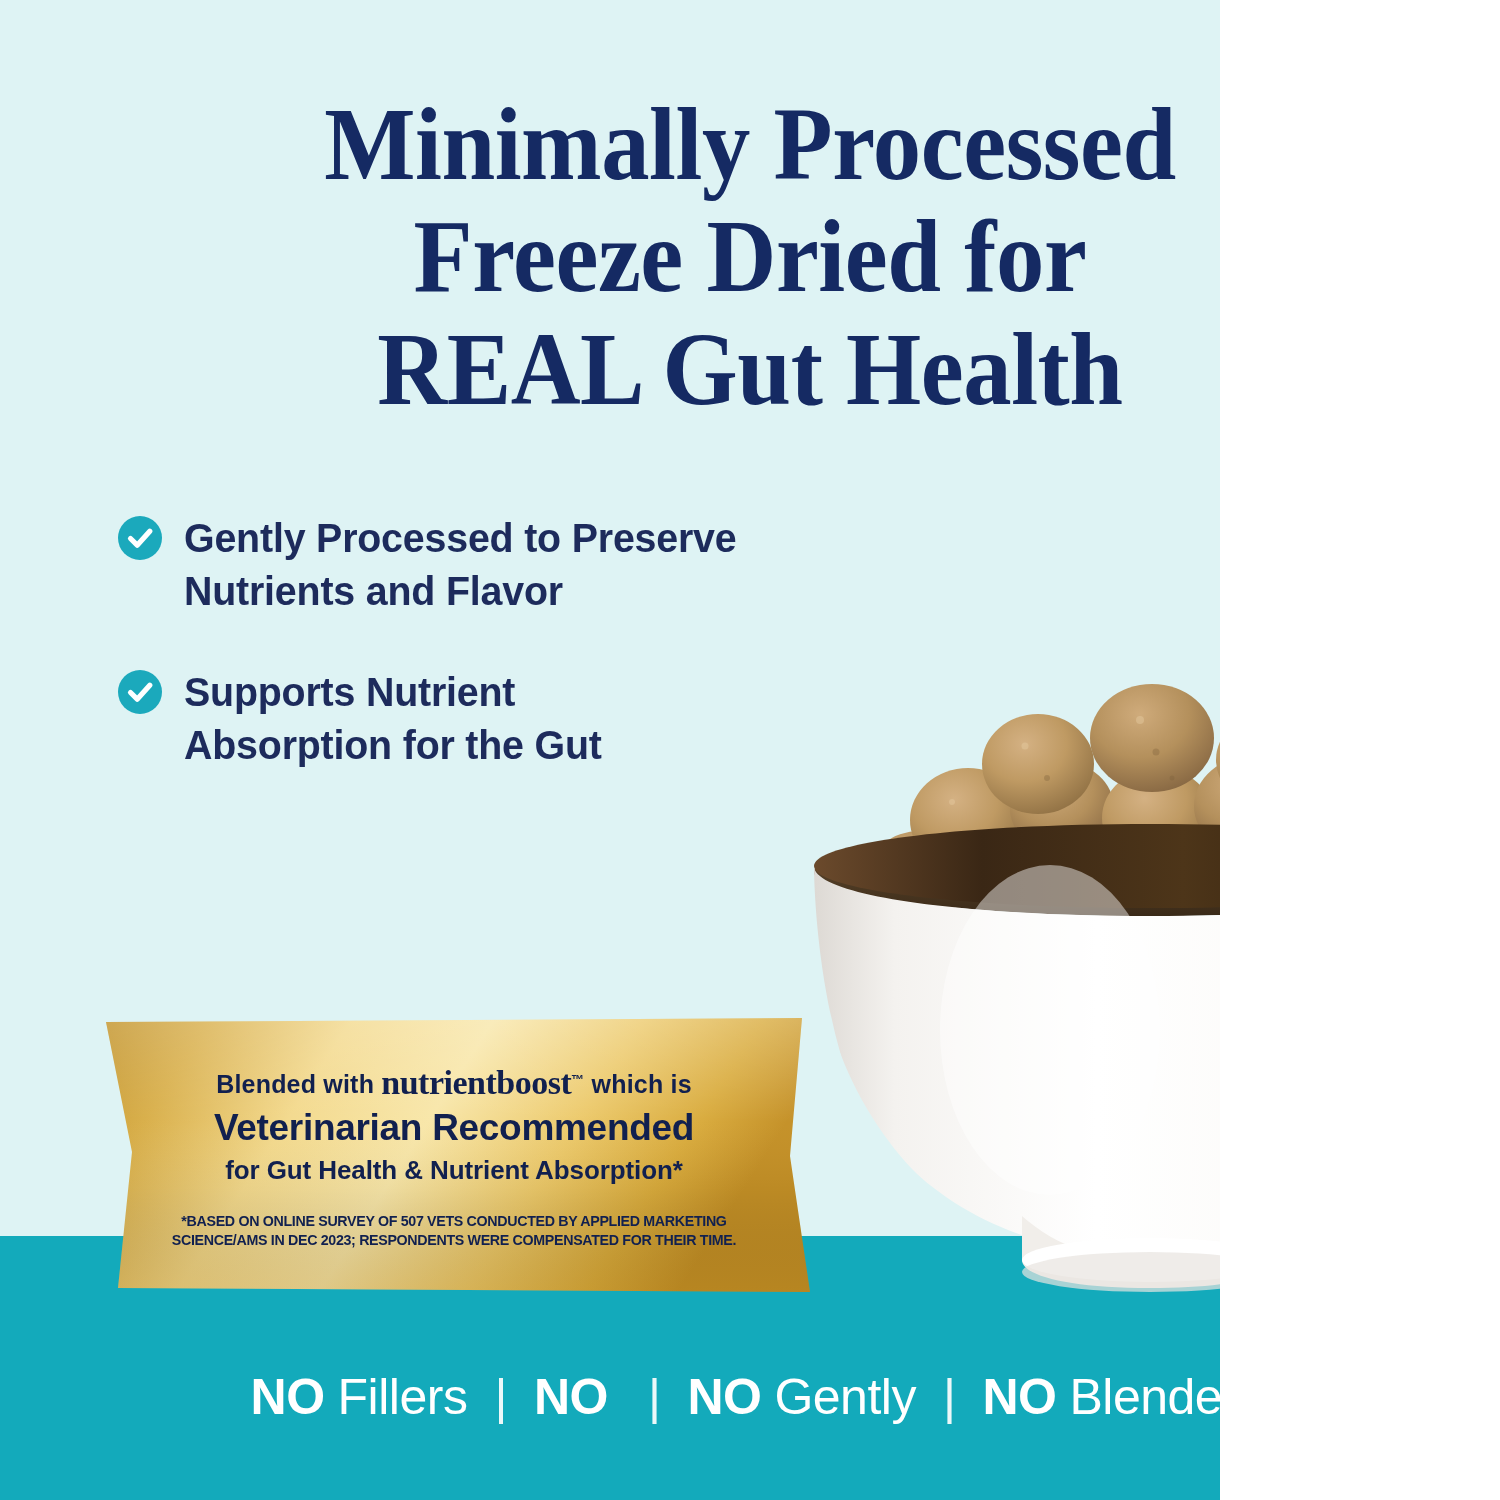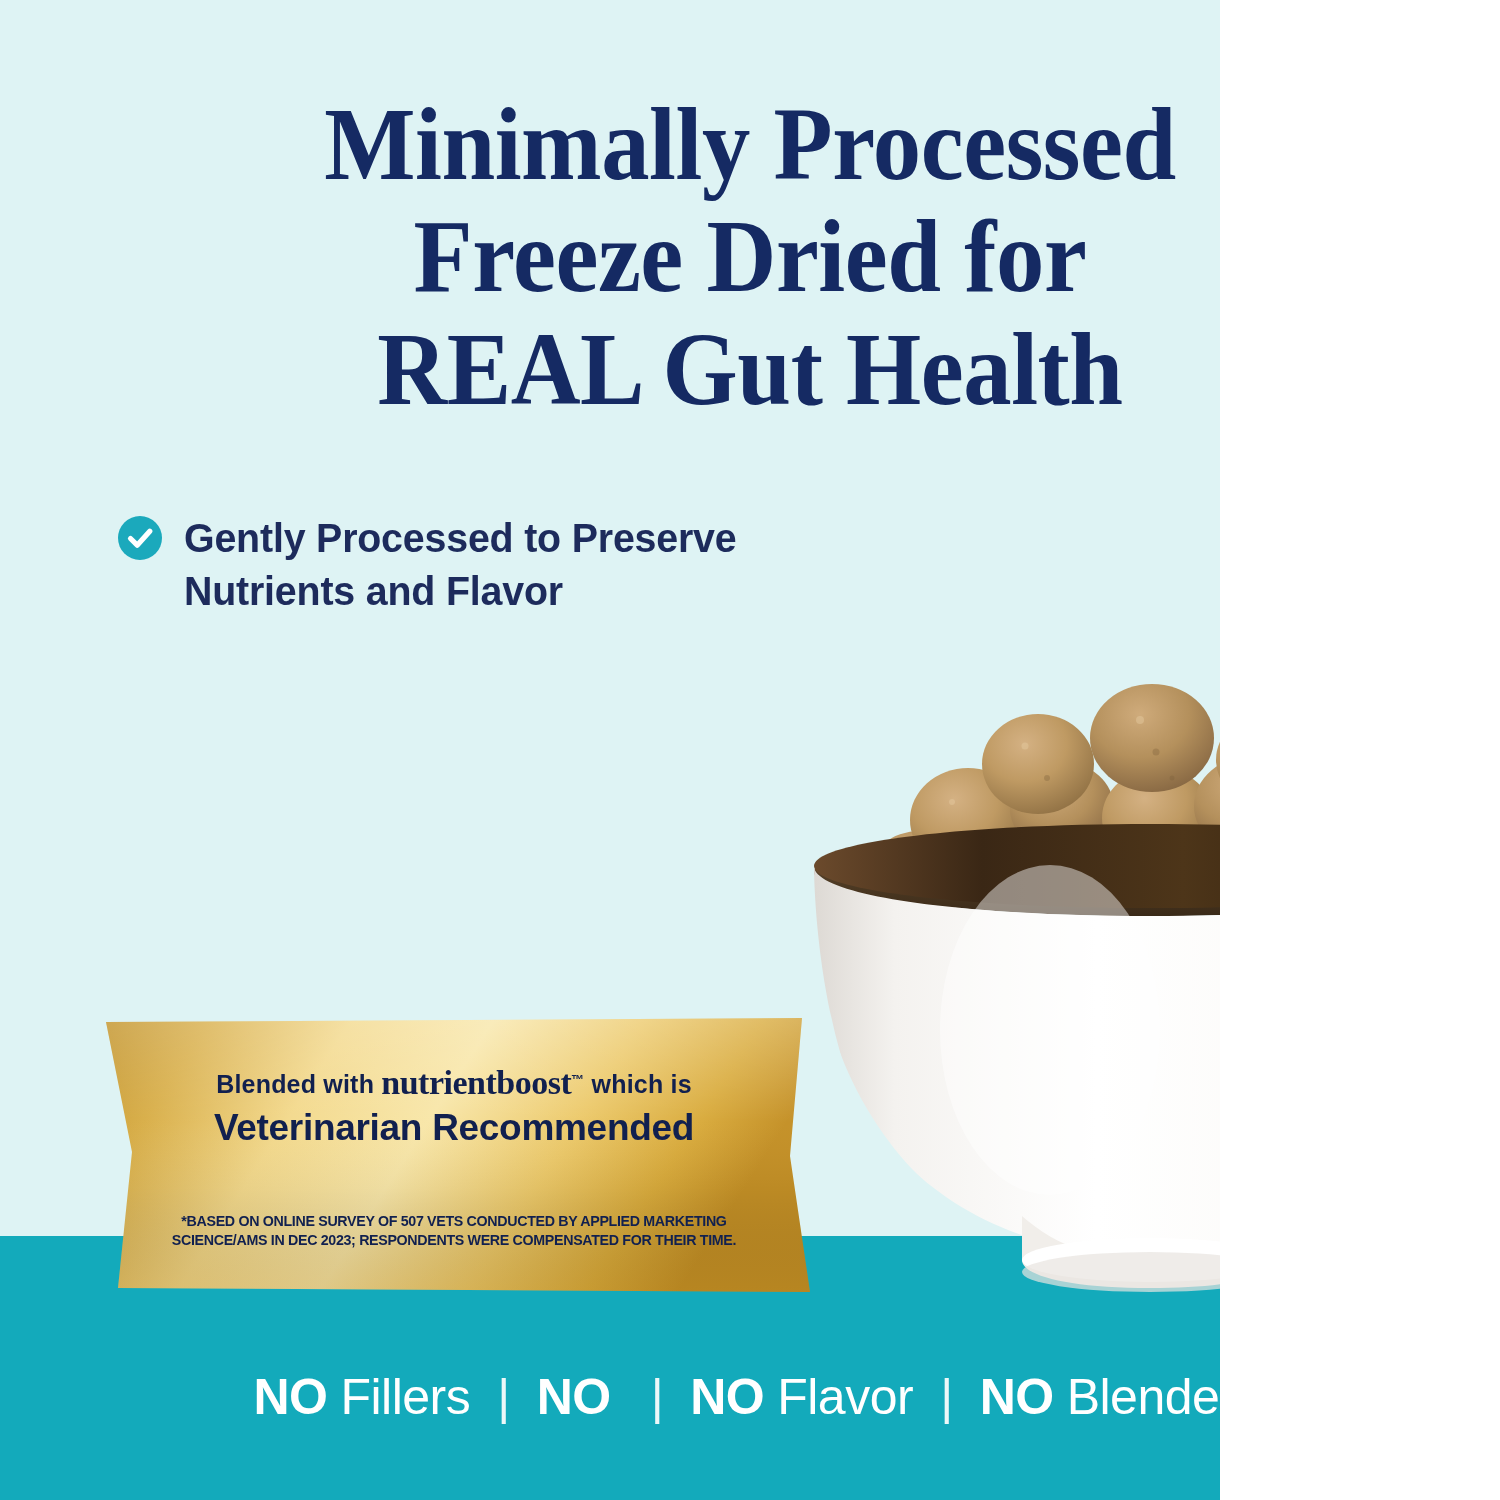--- a/index.html
+++ b/index.html
@@ -290,20 +290,30 @@
       <span class="check-icon">
         <svg viewBox="0 0 44 44" xmlns="http://www.w3.org/2000/svg">
           <circle cx="22" cy="22" r="22" fill="#1ba9bc"></circle>
           <path d="M12.5 22.5 L19.2 29.2 L31.8 15.2" fill="none" stroke="#ffffff" stroke-width="5.2" stroke-linecap="round" stroke-linejoin="round"></path>
         </svg>
       </span>
       <span class="bullet-text">Gently Processed to Preserve
 Nutrients and Flavor</span>
     </div>
 
+    <div class="bullet-row">
+      <span class="check-icon">
+        <svg viewBox="0 0 44 44" xmlns="http://www.w3.org/2000/svg">
+          <circle cx="22" cy="22" r="22" fill="#1ba9bc"></circle>
+          <path d="M12.5 22.5 L19.2 29.2 L31.8 15.2" fill="none" stroke="#ffffff" stroke-width="5.2" stroke-linecap="round" stroke-linejoin="round"></path>
+        </svg>
+      </span>
+      <span class="bullet-text">Supports Nutrient
+Absorption for the Gut</span>
+    </div>
 
   </div>
 
   <div id="gold-banner">
     <svg class="gold-svg" viewBox="0 0 712 278" preserveAspectRatio="none" xmlns="http://www.w3.org/2000/svg">
       <defs>
         <linearGradient id="goldG" x1="0" y1="0" x2="1" y2="0.25">
           <stop offset="0%" stop-color="#c08f22"></stop>
           <stop offset="14%" stop-color="#d8ae48"></stop>
           <stop offset="33%" stop-color="#f3d98c"></stop>
@@ -320,40 +330,41 @@
         </linearGradient>
       </defs>
       <path d="M8,6 L704,2 L692,140 L712,276 L20,272 L34,136 Z" fill="url(#goldG)"></path>
       <path d="M8,6 L704,2 L692,140 L712,276 L20,272 L34,136 Z" fill="url(#goldV)"></path>
     </svg>
     <div class="gold-content">
       <div class="gb-line1">
         <span>Blended with </span><span class="gb-brand">nutrientboost</span><span class="gb-tm">™</span><span> which is</span>
       </div>
       <div class="gb-line2">Veterinarian Recommended</div>
+      <div class="gb-line3">for Gut Health &amp; Nutrient Absorption*</div>
       <div class="gb-fine">
         <span>*BASED ON ONLINE SURVEY OF 507 VETS CONDUCTED BY APPLIED MARKETING</span>
         <span>SCIENCE/AMS IN DEC 2023; RESPONDENTS WERE COMPENSATED FOR THEIR TIME.</span>
       </div>
     </div>
   </div>
 
   <div id="claims">
     <span class="claim">
       <span class="no">NO</span>
         <span class="word">Fillers</span>
     </span>
     <span class="claim-sep">|</span>
     <span class="claim">
       <span class="no">NO</span>
     </span>
     <span class="claim-sep">|</span>
     <span class="claim">
       <span class="no">NO</span>
-        <span class="word">Flavor</span>
+        <span class="word">Gently</span>
     </span>
     <span class="claim-sep">|</span>
     <span class="claim">
       <span class="no">NO</span>
         <span class="word">Blended</span>
     </span>
   </div>
 
 </div>
 

